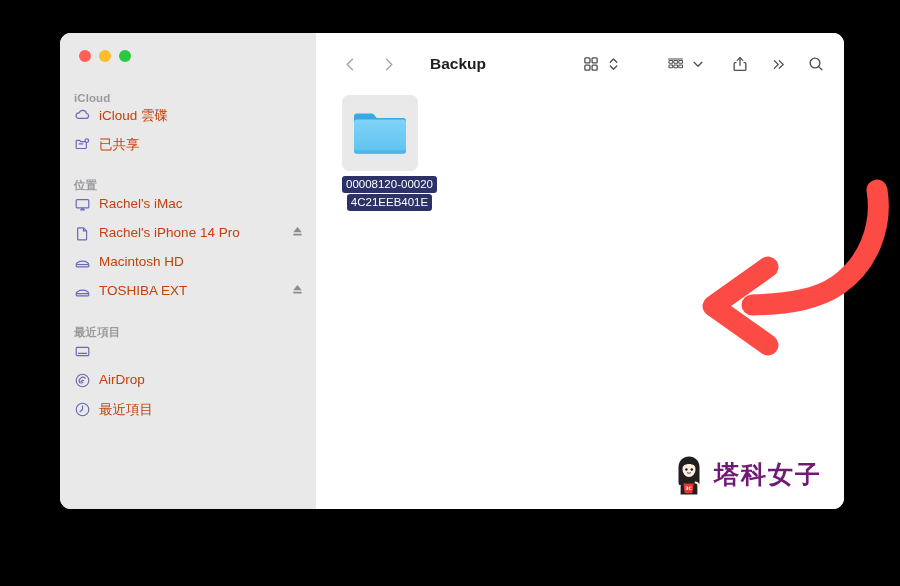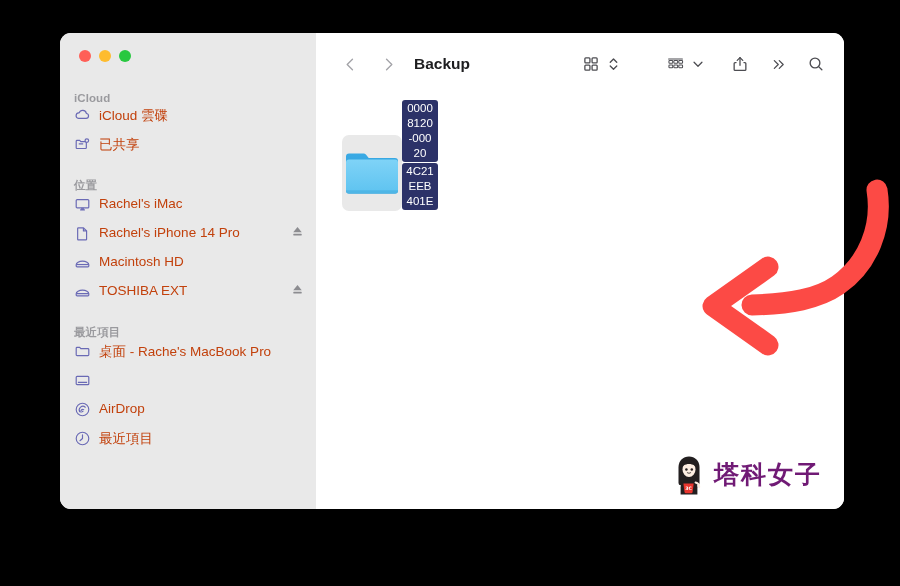--- a/index.html
+++ b/index.html
@@ -121,21 +121,21 @@
     justify-content: center;
     color: #a3a3a8;
   }
   .tb-btn.dark { color: #4d4d52; }
   .tb-btn svg { display: block; }
 
   .tb-title {
     font-size: 15.5px;
     font-weight: 700;
     color: #1d1d1f;
-    margin-left: 12px;
+    margin-left: 28px;
     white-space: nowrap;
   }
 
   .tb-spacer { flex: 1 1 auto; }
 
   .tb-group {
     display: flex;
     align-items: center;
   }
   .tb-gap-lg { width: 40px; }
@@ -148,22 +148,22 @@
     left: 26px;
     top: 62px;
     display: flex;
     flex-wrap: wrap;
     gap: 14px;
   }
 
   .item {
     width: 96px;
     display: flex;
-    flex-direction: row;
-    align-items: flex-end;
+    flex-direction: column;
+    align-items: flex-start;
   }
 
   .item-thumb {
     width: 76px;
     height: 76px;
     border-radius: 7px;
     background: #e9e9e9;
     display: flex;
     align-items: center;
     justify-content: center;
@@ -304,28 +304,20 @@
           <svg viewBox="0 0 16 16" fill="currentColor">
             <path d="M8 2.6 13.2 9H2.8z"></path>
             <rect x="2.8" y="10.7" width="10.4" height="2.3" rx="0.6"></rect>
           </svg>
         </span>
       </div>
 
       <div class="sb-section">最近項目</div>
 
 
-      <div class="sb-row">
-        <span class="sb-icon">
-          <svg viewBox="0 0 20 20" fill="none" stroke="currentColor" stroke-width="1.4">
-            <path d="M2.6 6.2a1 1 0 0 1 1-1h3.1l1.3 1.5h8.4a1 1 0 0 1 1 1v6.1a1 1 0 0 1-1 1H3.6a1 1 0 0 1-1-1z" stroke-linejoin="round"></path>
-          </svg>
-        </span>
-        <span class="sb-label">桌面 - Rache's MacBook Pro</span>
-      </div>
 
       <div class="sb-row">
         <span class="sb-icon">
           <svg viewBox="0 0 20 20" fill="none" stroke="currentColor" stroke-width="1.4">
             <rect x="2.6" y="5.2" width="14.8" height="9.6" rx="1.1" stroke-linejoin="round"></rect>
             <path d="M4.6 12.1h10.8"></path>
           </svg>
         </span>
       </div>
 

